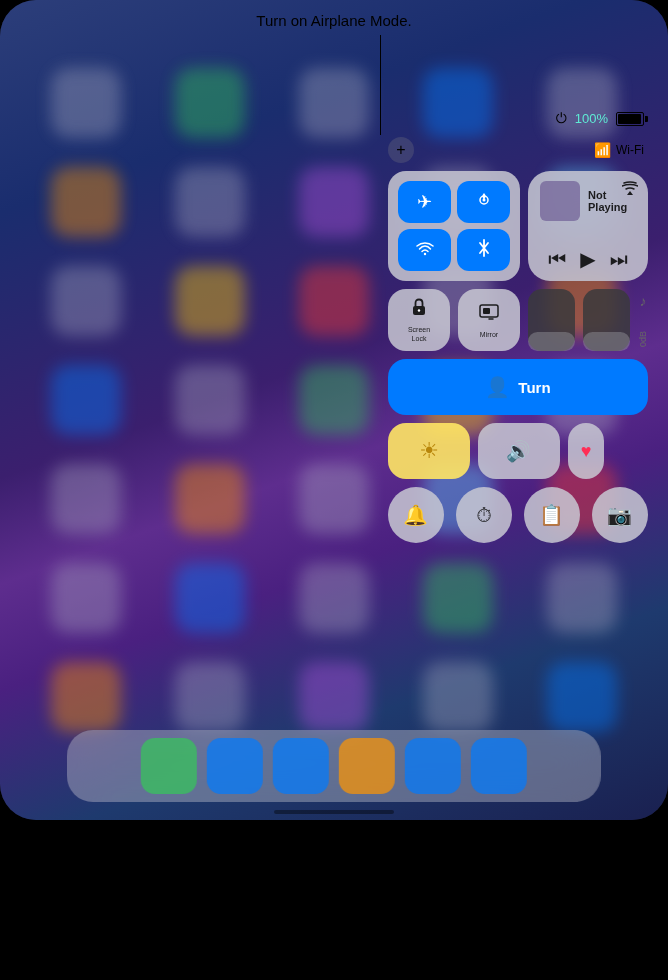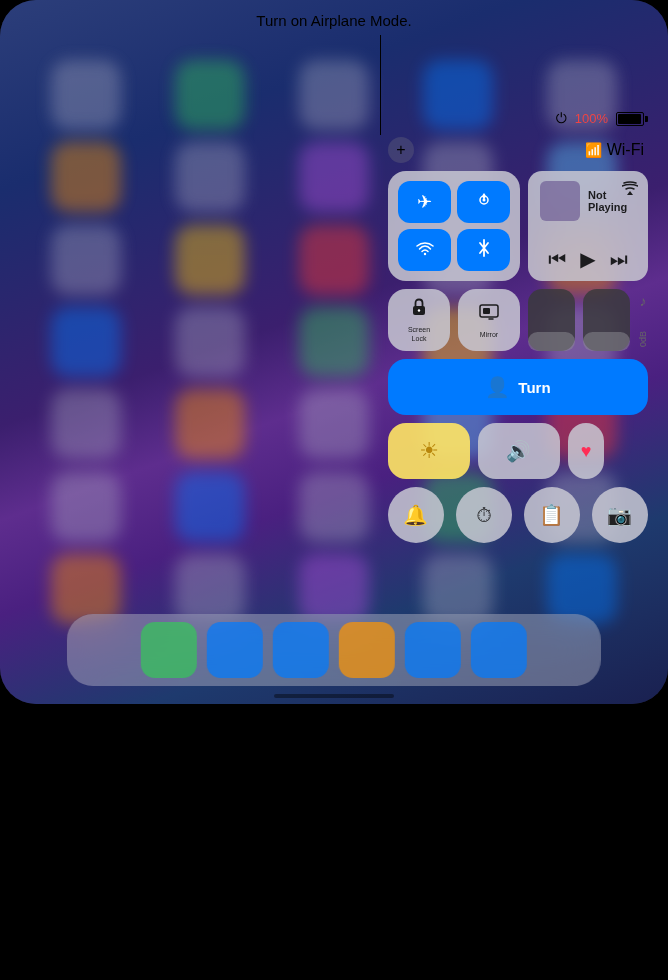--- a/index.html
+++ b/index.html
@@ -9,21 +9,21 @@
       height: 980px;
       overflow: hidden;
       font-family: -apple-system, BlinkMacSystemFont, 'SF Pro Display', sans-serif;
       background: #000;
       position: relative;
     }
 
     
     .ipad-frame {
       width: 668px;
-      height: 704px;
+      height: 820px;
       border-radius: 36px;
       background: #1a1a2e;
       position: relative;
       overflow: hidden;
     }
 
     
     .home-screen-bg {
       position: absolute;
       inset: 0;
@@ -97,21 +97,21 @@
       display: flex;
       justify-content: flex-end;
       align-items: center;
       gap: 8px;
       padding-right: 4px;
       margin-bottom: 2px;
     }
 
     .status-bar-cc .battery-text {
       font-size: 13px;
-      color: #ef4444;
+      color: #5eead4;
       font-weight: 500;
     }
 
     .battery-icon {
       width: 28px;
       height: 14px;
       border: 1.5px solid #000;
       border-radius: 2px;
       position: relative;
       display: inline-block;
@@ -191,21 +191,21 @@
 
     .cc-btn-icon {
       font-size: 18px;
       color: #fff;
     }
 
     
     .now-playing-panel {
       background: rgba(200, 200, 210, 0.85);
       backdrop-filter: blur(20px);
-      border-radius: 14px;
+      border-radius: 22px;
       padding: 10px 12px;
       flex: 1;
       display: flex;
       flex-direction: column;
       justify-content: space-between;
       height: 110px;
       position: relative;
     }
 
     .now-playing-top {
@@ -490,21 +490,21 @@
       <span class="battery-text">100%</span>
       <div class="battery-icon">
         <div class="battery-fill"></div>
       </div>
     </div>
 
     <div style="display:flex; justify-content:space-between; align-items:center; padding: 0 4px 0 0;">
       <div class="add-btn">+</div>
       <div style="display:flex; align-items:center; gap:4px;">
         <span style="font-size:14px; color:#000;">📶</span>
-        <span style="font-size:16px; color:#000; font-weight:500;">Wi-Fi</span>
+        <span style="font-size:12px; color:#000; font-weight:500;">Wi-Fi</span>
       </div>
     </div>
 
     <div class="cc-row">
 
       <div class="connectivity-panel">
 
         <div class="cc-btn active">
           <span class="cc-btn-icon">✈</span>
         </div>

